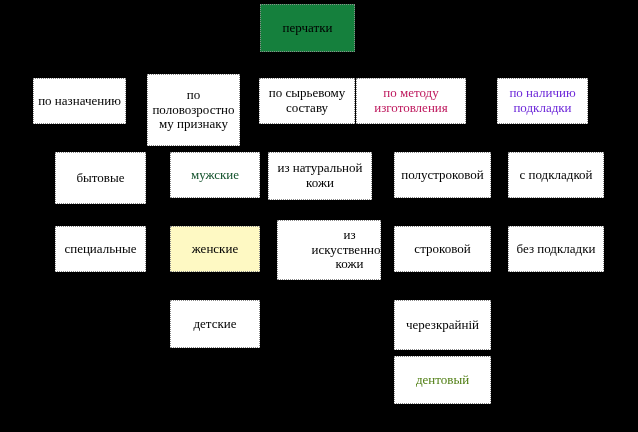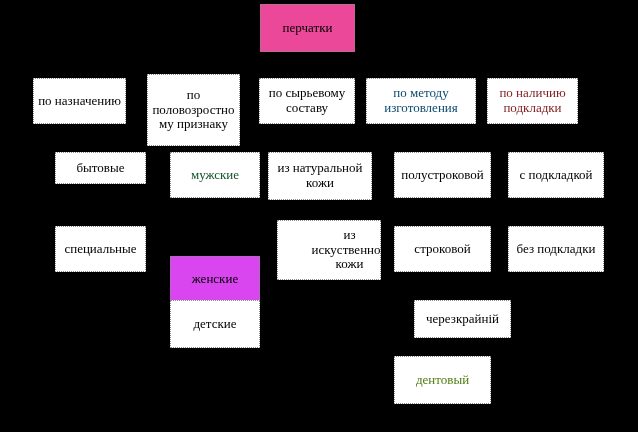--- a/index.html
+++ b/index.html
@@ -28,32 +28,32 @@
     align-items: center;
     justify-content: center;
     padding: 2px 3px;
     word-break: normal;
   }
 </style>
 </head>
 <body>
 
 <div id="canvas" style="background: rgb(0, 0, 0);">
-    <div class="node" style="left: 260px; top: 4px; width: 95px; height: 48px; background: #ec4899; border-color: rgb(138, 138, 138); color: rgb(0, 0, 0);">перчатки</div>
+    <div class="node" style="left: 260px; top: 4px; width: 95px; height: 48px; background: #15803d; border-color: rgb(138, 138, 138); color: rgb(0, 0, 0);">перчатки</div>
     <div class="node" style="left: 33px; top: 78px; width: 93px; height: 46px; background: rgb(255, 255, 255); border-color: rgb(138, 138, 138); color: rgb(0, 0, 0);">по назначению</div>
     <div class="node" style="left: 147px; top: 74px; width: 93px; height: 72px; background: rgb(255, 255, 255); border-color: rgb(138, 138, 138); color: rgb(0, 0, 0);">по половозростно му признаку</div>
     <div class="node" style="left: 259px; top: 78px; width: 96px; height: 46px; background: rgb(255, 255, 255); border-color: rgb(138, 138, 138); color: rgb(0, 0, 0);">по сырьевому составу</div>
-    <div class="node" style="left: 366px; top: 78px; width: 110px; height: 46px; background: rgb(255, 255, 255); border-color: rgb(138, 138, 138); color: #0c4a6e;">по методу изготовления</div>
-    <div class="node" style="left: 487px; top: 78px; width: 91px; height: 46px; background: rgb(255, 255, 255); border-color: rgb(138, 138, 138); color: #7f1d1d;">по наличию подкладки</div>
-    <div class="node" style="left: 55px; top: 152px; width: 91px; height: 32px; background: rgb(255, 255, 255); border-color: rgb(138, 138, 138); color: rgb(0, 0, 0);">бытовые</div>
+    <div class="node" style="left: 356px; top: 78px; width: 110px; height: 46px; background: rgb(255, 255, 255); border-color: rgb(138, 138, 138); color: #be185d;">по методу изготовления</div>
+    <div class="node" style="left: 497px; top: 78px; width: 91px; height: 46px; background: rgb(255, 255, 255); border-color: rgb(138, 138, 138); color: #6d28d9;">по наличию подкладки</div>
+    <div class="node" style="left: 55px; top: 152px; width: 91px; height: 52px; background: rgb(255, 255, 255); border-color: rgb(138, 138, 138); color: rgb(0, 0, 0);">бытовые</div>
     <div class="node" style="left: 170px; top: 152px; width: 90px; height: 46px; background: rgb(255, 255, 255); border-color: rgb(138, 138, 138); color: #14532d;">мужские</div>
     <div class="node" style="left: 268px; top: 152px; width: 104px; height: 48px; background: rgb(255, 255, 255); border-color: rgb(138, 138, 138); color: rgb(0, 0, 0);">из натуральной кожи</div>
     <div class="node" style="left: 394px; top: 152px; width: 97px; height: 46px; background: rgb(255, 255, 255); border-color: rgb(138, 138, 138); color: rgb(0, 0, 0);">полустроковой</div>
     <div class="node" style="left: 508px; top: 152px; width: 96px; height: 46px; background: rgb(255, 255, 255); border-color: rgb(138, 138, 138); color: rgb(0, 0, 0);">с подкладкой</div>
     <div class="node" style="left: 55px; top: 226px; width: 91px; height: 46px; background: rgb(255, 255, 255); border-color: rgb(138, 138, 138); color: rgb(0, 0, 0);">специальные</div>
-    <div class="node" style="left: 170px; top: 226px; width: 90px; height: 46px; background: #d946ef; border-color: rgb(138, 138, 138); color: rgb(0, 0, 0); margin-top: 30px;">женские</div>
+    <div class="node" style="left: 170px; top: 226px; width: 90px; height: 46px; background: #fef9c3; border-color: rgb(138, 138, 138); color: rgb(0, 0, 0);">женские</div>
     <div class="node" style="left: 277px; top: 220px; width: 104px; height: 60px; background: rgb(255, 255, 255); border-color: rgb(138, 138, 138); color: rgb(0, 0, 0); padding-left: 44px;">из искуственной кожи</div>
     <div class="node" style="left: 394px; top: 226px; width: 97px; height: 46px; background: rgb(255, 255, 255); border-color: rgb(138, 138, 138); color: rgb(0, 0, 0);">строковой</div>
     <div class="node" style="left: 508px; top: 226px; width: 96px; height: 46px; background: rgb(255, 255, 255); border-color: rgb(138, 138, 138); color: rgb(0, 0, 0);">без подкладки</div>
     <div class="node" style="left: 170px; top: 300px; width: 90px; height: 48px; background: rgb(255, 255, 255); border-color: rgb(138, 138, 138); color: rgb(0, 0, 0);">детские</div>
-    <div class="node" style="left: 414px; top: 300px; width: 97px; height: 38px; background: rgb(255, 255, 255); border-color: rgb(138, 138, 138); color: rgb(0, 0, 0);">черезкрайній</div>
+    <div class="node" style="left: 394px; top: 300px; width: 97px; height: 50px; background: rgb(255, 255, 255); border-color: rgb(138, 138, 138); color: rgb(0, 0, 0);">черезкрайній</div>
     <div class="node" style="left: 394px; top: 356px; width: 97px; height: 48px; background: rgb(255, 255, 255); border-color: rgb(138, 138, 138); color: #4d7c0f;">дентовый</div>
   </div>
 
 </body></html>

